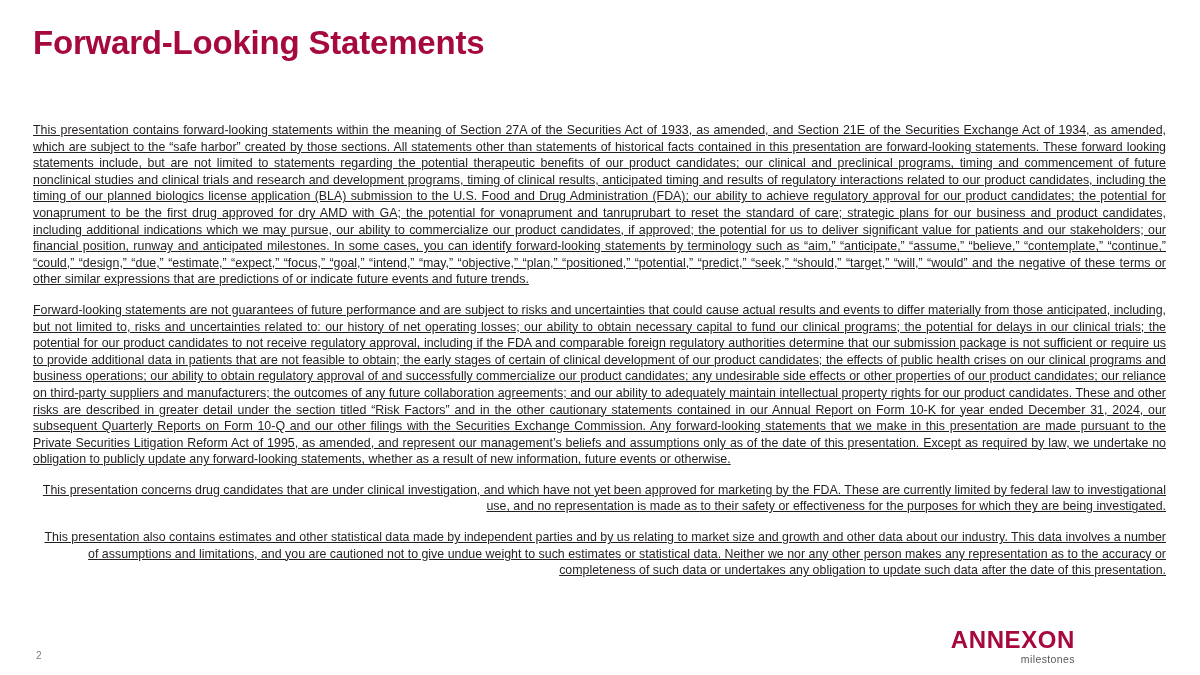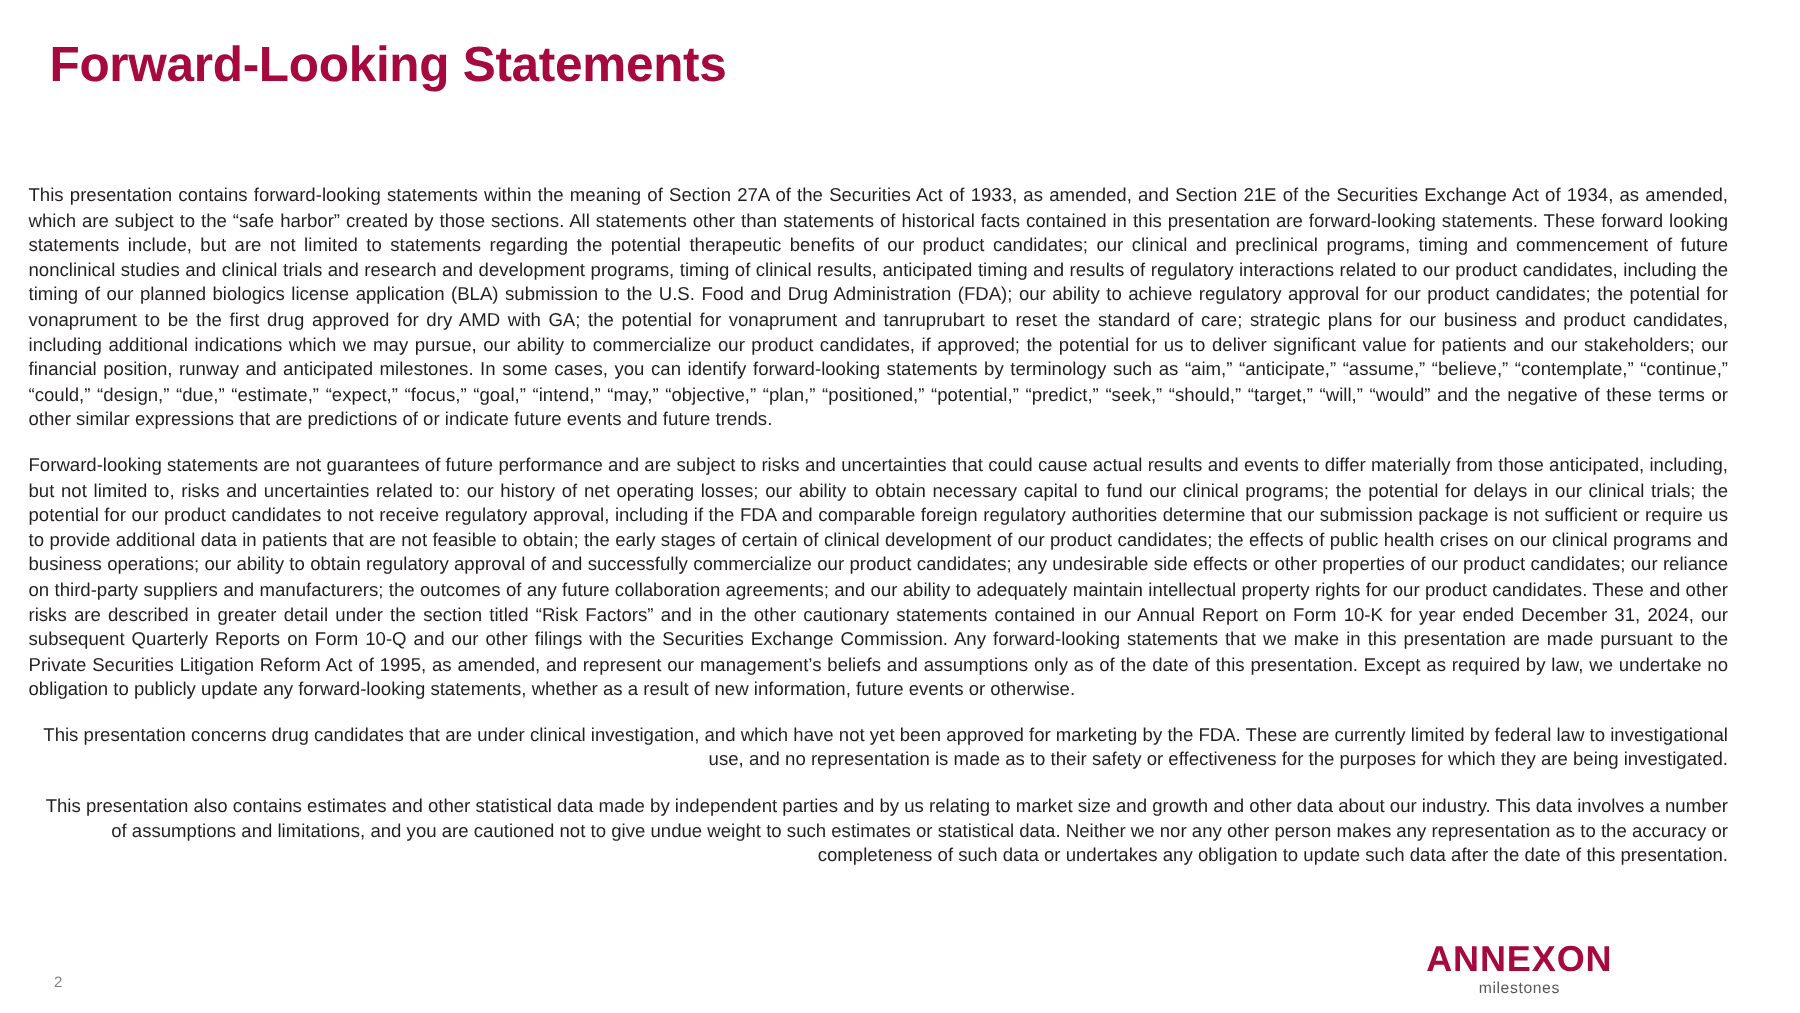--- a/index.html
+++ b/index.html
@@ -24,23 +24,24 @@
     position: absolute;
     left: 33px;
     top: 24px;
     font-size: 33px;
     font-weight: bold;
     color: #a6093d;
     letter-spacing: -0.2px;
   }
   .body-block {
     position: absolute;
-    left: 19px;
+    left: 33px;
     top: 122px;
     width: 1133px;
+    text-decoration: underline;
   }
   .para {
     font-size: 12.4px;
     line-height: 16.6px;
     text-align: justify;
     text-justify: inter-word;
     color: #231f20;
     margin: 0 0 14px 0;
   }
   .para:last-child {
@@ -53,21 +54,21 @@
     position: absolute;
     left: 36px;
     top: 650px;
     font-size: 10px;
     color: #7d7d7d;
   }
   .logo {
     position: absolute;
     right: 33px;
     top: 628px;
-    text-align: center;
+    text-align: right;
   }
   .logo-main {
     font-size: 24px;
     font-weight: bold;
     color: #a6093d;
     letter-spacing: 0.6px;
     line-height: 24px;
   }
   .logo-sub {
     font-size: 10.5px;

